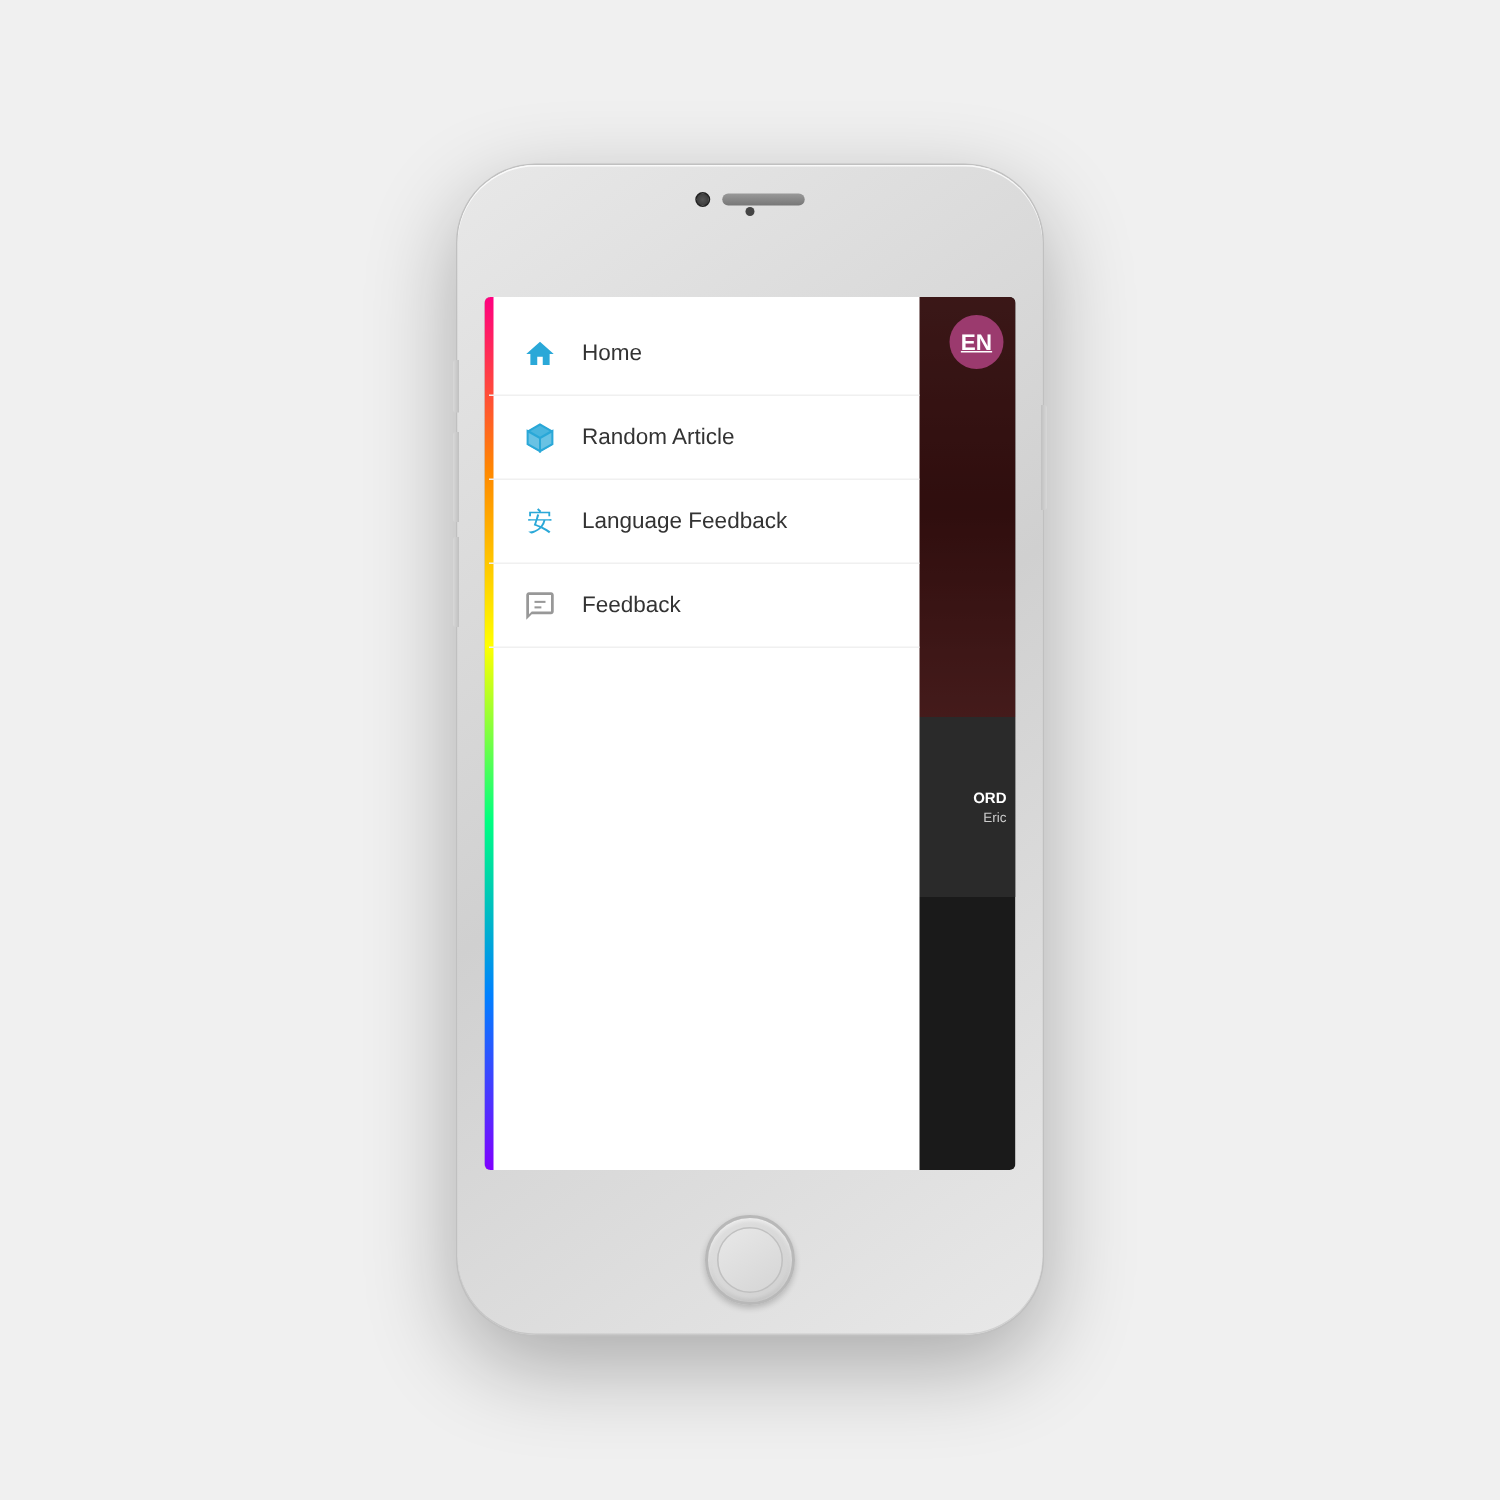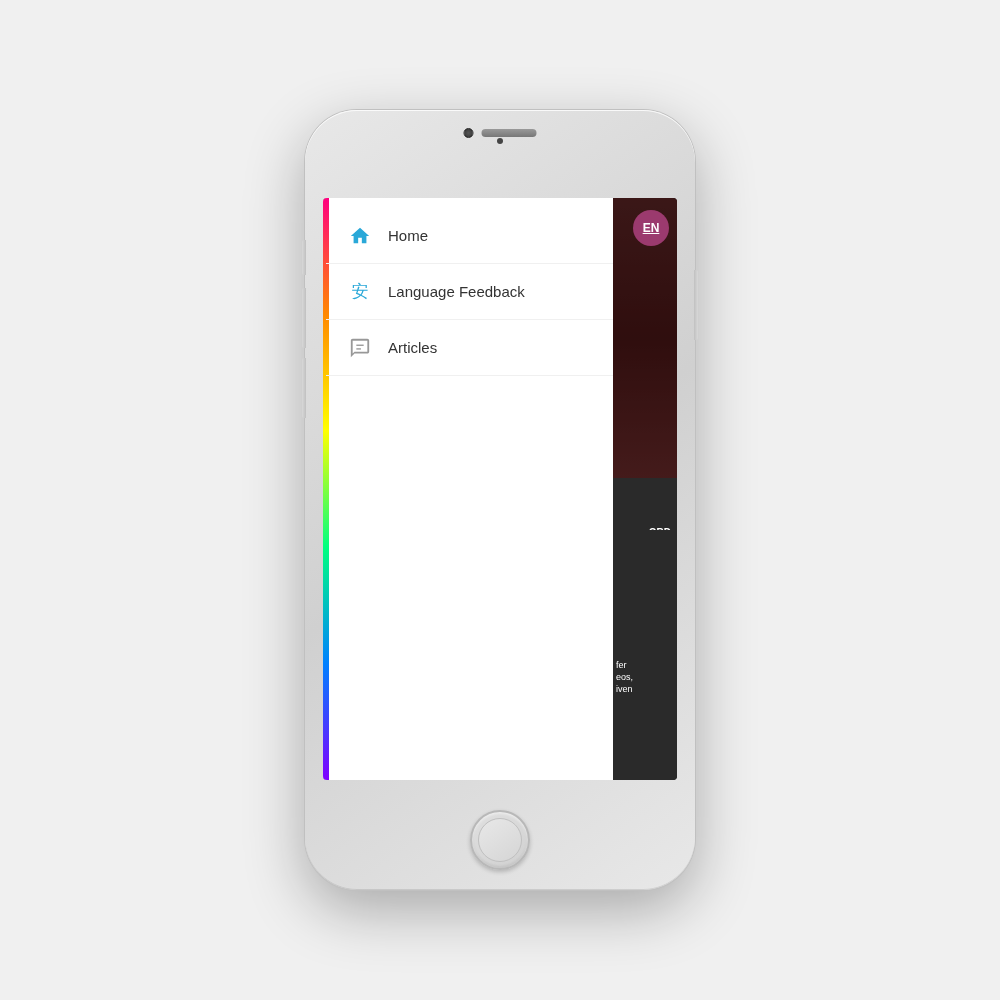--- a/index.html
+++ b/index.html
@@ -187,21 +187,21 @@
       top: 12px;
       right: 8px;
       width: 36px;
       height: 36px;
       background: #9b3a6e;
       border-radius: 50%;
       display: flex;
       align-items: center;
       justify-content: center;
       color: #fff;
-      font-size: 12px;
+      font-size: 15px;
       font-weight: 600;
       z-index: 5;
       text-decoration: underline;
     }
 
     .app-bg-mid {
       position: absolute;
       top: 280px;
       right: 0;
       width: 65px;
@@ -338,61 +338,64 @@
 
         <div class="app-bg-top">
           <div class="lang-badge">EN</div>
         </div>
 
         <div class="app-bg-mid">
           <div class="ord-label">ORD</div>
           <div class="eric-label">Eric</div>
         </div>
 
-        <div class="app-bg-lower">
-          <div class="app-bg-lower-text">
-            <div class="lower-text-line">fer</div>
-            <div class="lower-text-line">eos,</div>
-            <div class="lower-text-line">iven</div>
-          </div>
-        </div>
       </div>
 
       <div class="drawer">
         <div class="drawer-left-accent"></div>
 
         <div class="menu-items">
 
           <div class="menu-item">
             <div class="menu-icon icon-blue">
               <svg class="icon-svg" viewBox="0 0 24 24" fill="currentColor">
                 <path d="M10 20v-6h4v6h5v-8h3L12 3 2 12h3v8z"></path>
               </svg>
             </div>
             <span class="menu-label">Home</span>
           </div>
 
 
+          <div class="menu-item">
+            <div class="menu-icon icon-blue">
+              <svg class="icon-svg" viewBox="0 0 24 24" fill="currentColor">
+                <path d="M21 16.5c0 .38-.21.71-.53.88l-7.9 4.44c-.16.12-.36.18-.57.18-.21 0-.41-.06-.57-.18l-7.9-4.44A1.006 1.006 0 0 1 3 16.5v-9c0-.38.21-.71.53-.88l7.9-4.44c.16-.12.36-.18.57-.18.21 0 .41.06.57.18l7.9 4.44c.32.17.53.5.53.88v9z" opacity="0.7"></path>
+                <path d="M12 2.18L3.53 7.06 12 11.94l8.47-4.88L12 2.18zM3 16.5l9 5.05V12L3 6.95v9.55zm18 0V6.95L12 12v9.55l9-5.05z" fill="none" stroke="currentColor" stroke-width="1.5"></path>
+                <polygon points="12,2 3.5,7 12,12 20.5,7" fill="#2aa8d8" opacity="0.5"></polygon>
+              </svg>
+            </div>
+            <span class="menu-label">Random Article</span>
+          </div>
 
           <div class="menu-item">
             <div class="menu-icon icon-blue" style="font-size:17px; font-weight:400; color:#2aa8d8;">安</div>
             <span class="menu-label">Language Feedback</span>
           </div>
 
 
 
           <div class="menu-item">
             <div class="menu-icon icon-dark">
               <svg class="icon-svg" viewBox="0 0 24 24" fill="currentColor" opacity="0.6">
                 <path d="M20 2H4c-1.1 0-2 .9-2 2v18l4-4h14c1.1 0 2-.9 2-2V4c0-1.1-.9-2-2-2zm0 14H6l-2 2V4h16v12z"></path>
                 <line x1="8" y1="9" x2="16" y2="9" stroke="#555" stroke-width="1.5"></line>
                 <line x1="8" y1="13" x2="13" y2="13" stroke="#555" stroke-width="1.5"></line>
               </svg>
             </div>
-            <span class="menu-label">Articles</span>
+            <span class="menu-label">Feedback</span>
           </div>
 
         </div>
       </div>
 
     </div>
   </div>
 
   <div class="home-button">
     <div class="home-button-inner"></div>

